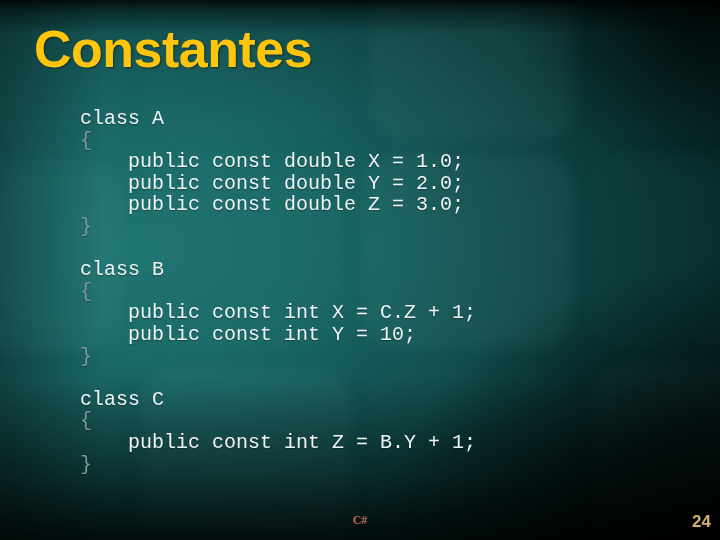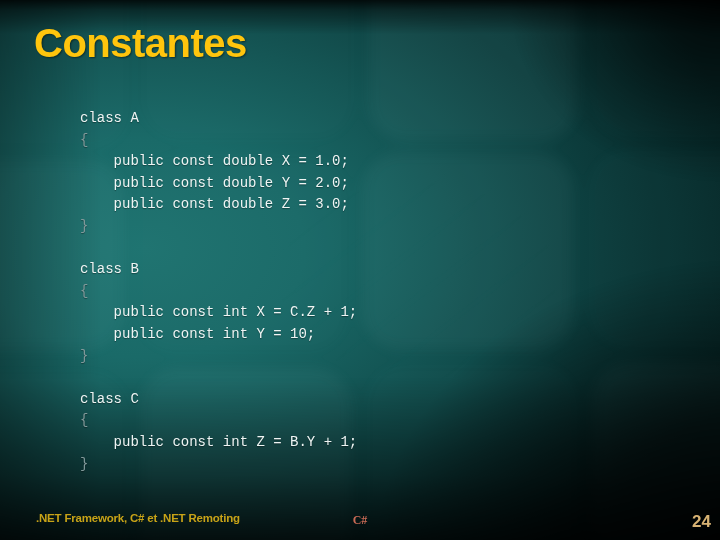--- a/index.html
+++ b/index.html
@@ -72,37 +72,37 @@
       radial-gradient(ellipse 300px 260px at 100% 0%, rgba(0,0,0,0.80) 0%, rgba(0,0,0,0.00) 70%),
       linear-gradient(to bottom, rgba(0,0,0,0.00) 70%, rgba(0,0,0,0.40) 88%, rgba(0,0,0,0.80) 100%),
       linear-gradient(to right, rgba(0,0,0,0.30) 0%, rgba(0,0,0,0.00) 14%);
   }
 
   
   #title {
     position: absolute;
     left: 34px;
     top: 22px;
-    font-size: 40px;
+    font-size: 52px;
     font-weight: bold;
     letter-spacing: -0.5px;
     color: #FFC50D;
     line-height: 1.05;
     white-space: nowrap;
     text-shadow: 1px 1px 2px rgba(0,0,0,0.45);
   }
 
   
   #code {
     position: absolute;
     left: 80px;
     top: 108px;
     width: 580px;
     font-family: "Liberation Mono", "DejaVu Sans Mono", monospace;
-    font-size: 14px;
+    font-size: 20px;
     line-height: 21.6px;
     color: #EFF5F4;
     white-space: pre;
     text-shadow: 0 1px 1px rgba(0,0,0,0.35);
   }
   .code-line { height: 21.6px; }
   .code-line.brace { color: #82999A; }
   .code-line.blank { color: transparent; }
 
   
@@ -167,18 +167,17 @@
 
   <div class="bg-layer bg-streaks"></div>
 
   <div class="bg-layer bg-vignette"></div>
 
   <div id="title">Constantes</div>
 
   <div id="code"><div class="code-line ">class A</div><div class="code-line brace">{</div><div class="code-line ">    public const double X = 1.0;</div><div class="code-line ">    public const double Y = 2.0;</div><div class="code-line ">    public const double Z = 3.0;</div><div class="code-line brace">}</div><div class="code-line blank"> </div><div class="code-line ">class B</div><div class="code-line brace">{</div><div class="code-line ">    public const int X = C.Z + 1;</div><div class="code-line ">    public const int Y = 10;</div><div class="code-line brace">}</div><div class="code-line blank"> </div><div class="code-line ">class C</div><div class="code-line brace">{</div><div class="code-line ">    public const int Z = B.Y + 1;</div><div class="code-line brace">}</div></div>
 
   <div id="footer">
-    <div id="footer-left">.NET Framework, C# et .NET Remoting</div>
     <div id="footer-center">C#</div>
     <div id="footer-right">24</div>
   </div>
 
 </div>
 
 </body></html>

